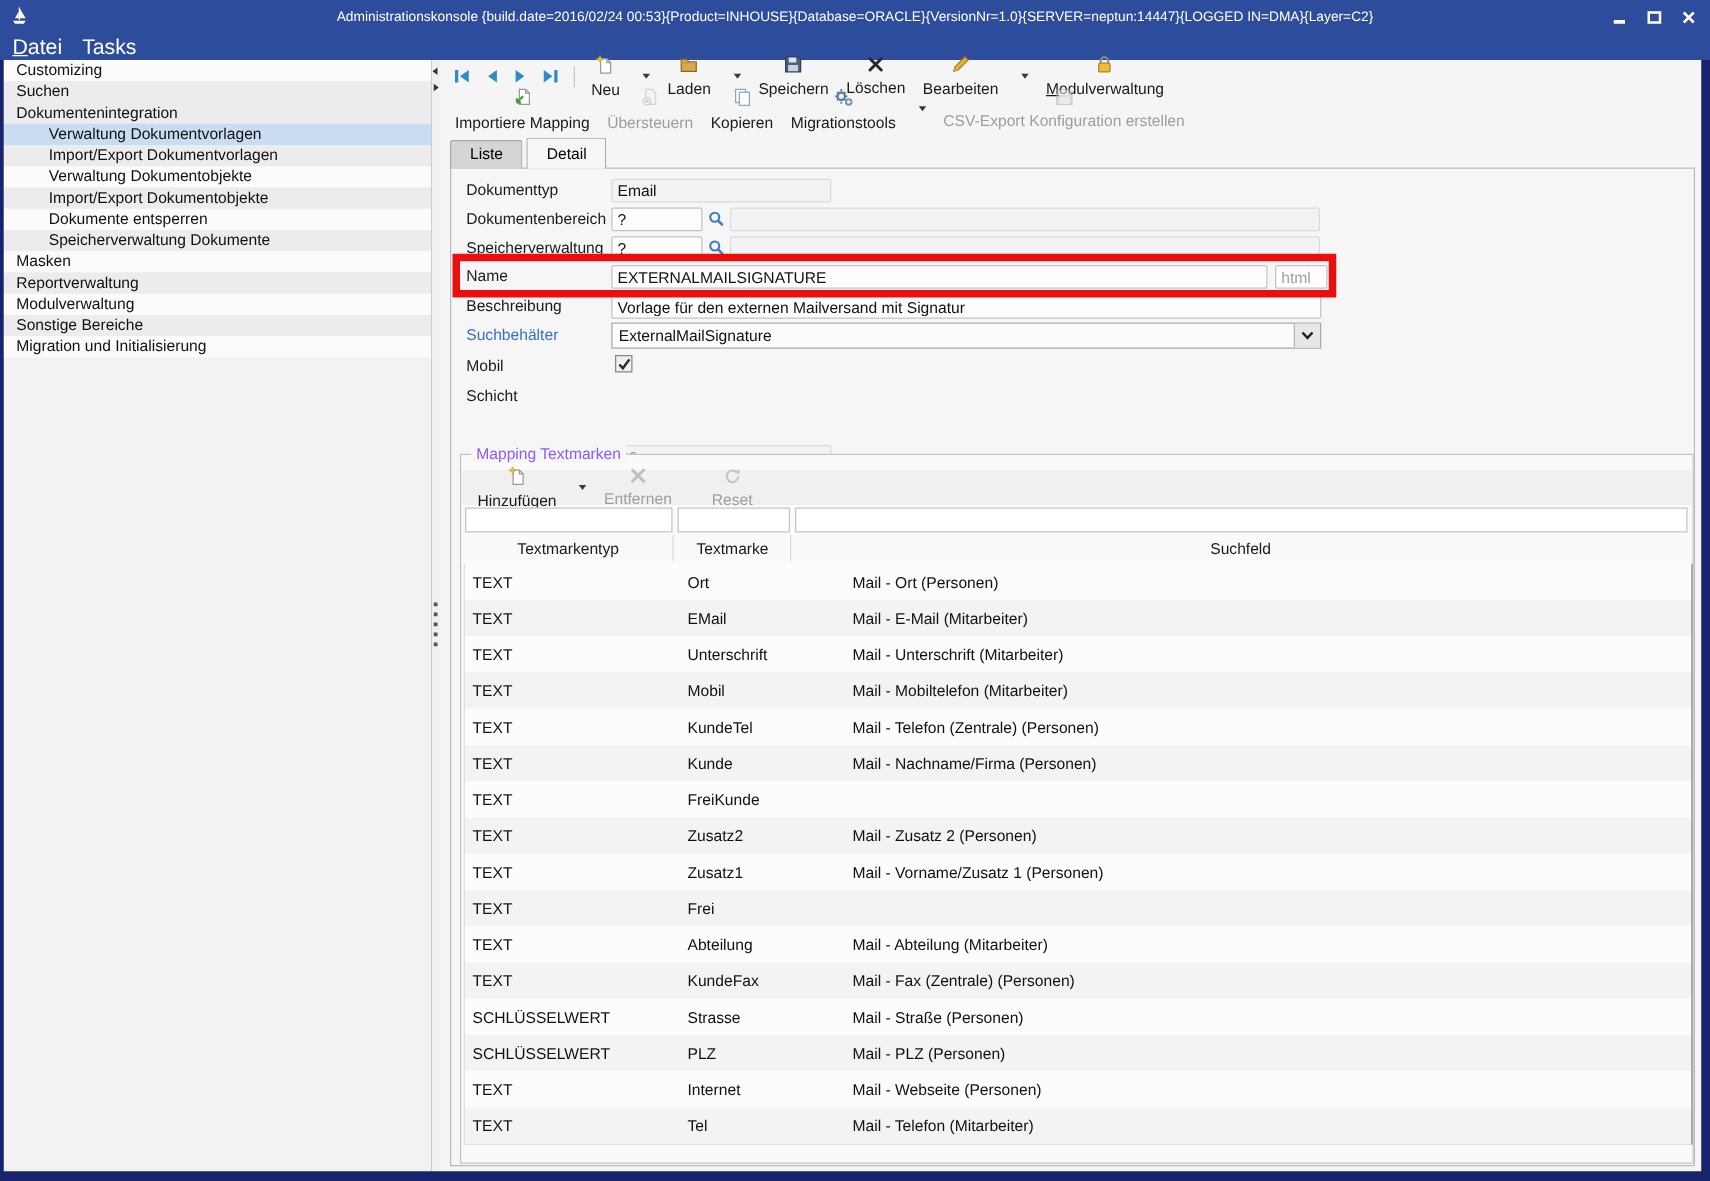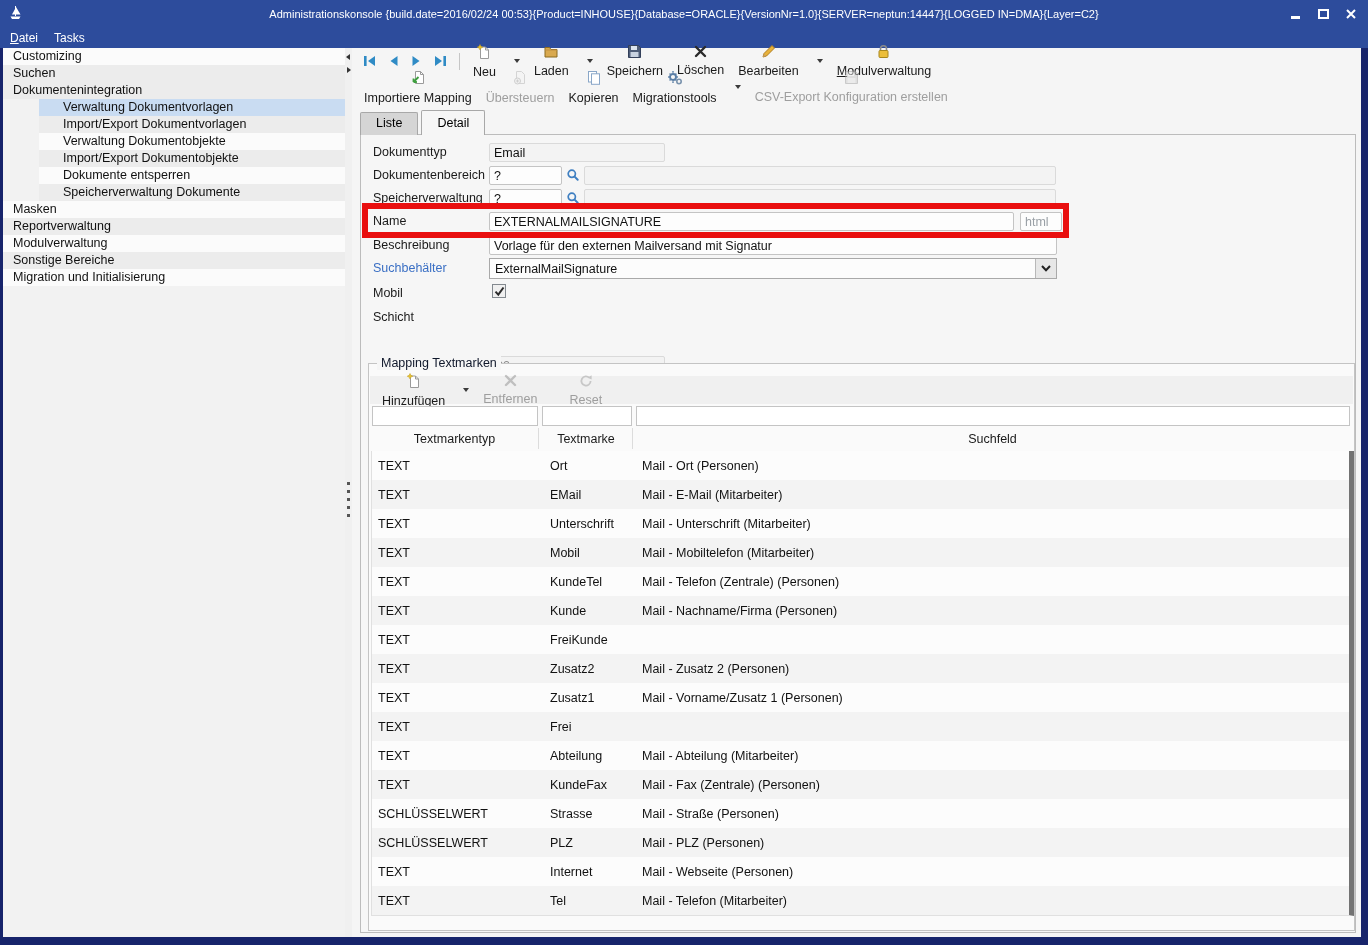--- a/index.html
+++ b/index.html
@@ -11,28 +11,28 @@
   .titlebar { position:absolute; left:0; top:0; width:100%; height:28px; background:#2d4c9c; display:flex; align-items:center; }
   .app-icon { position:absolute; left:9px; top:5px; }
   .title-text { position:absolute; left:0; right:0; text-align:center; color:#fff; font-size:11px; white-space:nowrap; }
   .win-controls { position:absolute; right:10px; top:0; height:28px; display:flex; align-items:center; gap:14px; }
   .wc { width:14px; height:14px; display:flex; align-items:center; justify-content:center; cursor:default; }
   .wc-min-bar { width:9px; height:3px; background:#fff; margin-top:7px; }
   .wc-max-box { width:11px; height:10px; border:2px solid #fff; }
 
   
   .menubar { position:absolute; left:0; top:28px; width:100%; height:20px; background:#2d4c9c; display:flex; align-items:center; gap:16px; padding-left:10px; }
-  .menu-item { color:#fff; font-size:12px; display:inline-block; }
+  .menu-item { color:#fff; font-size:17px; display:inline-block; }
   .menu-item.accel::first-letter { text-decoration:underline; }
 
   
   .sidebar { position:absolute; left:3px; top:48px; width:342px; height:889px; background:#f2f2f2; overflow:hidden; }
   .side-row { height:17px; line-height:17px; font-size:12.5px; color:#111; background:#fbfbfb; padding-left:10px; white-space:nowrap; cursor:default; }
   .side-row.alt { background:#ececec; }
-  .side-row.indent { padding-left:24px;margin-left:36px; }
+  .side-row.indent { padding-left:36px; }
   .side-row.selected { background:#c9dcf2; }
 
   
   .splitter { position:absolute; left:345px; top:48px; width:7px; height:889px; background:#f0f0f0; }
   .split-arrow-left { position:absolute; left:1px; top:6px; width:0; height:0; border-top:3px solid transparent; border-bottom:3px solid transparent; border-right:4px solid #333; }
   .split-arrow-right { position:absolute; left:2px; top:19px; width:0; height:0; border-top:3px solid transparent; border-bottom:3px solid transparent; border-left:4px solid #333; }
   .splitter-dots { position:absolute; left:2px; top:434px; }
   .splitter-dots span { display:block; width:3px; height:3px; background:#555; margin-bottom:5px; }
 
   
@@ -63,30 +63,30 @@
   .combo { position:absolute; height:21px; border:1px solid #a9a9a9; background:#fcfcfc; display:flex; align-items:center; }
   .combo-text { flex:1; padding:0 5px; color:#111; }
   .combo-btn { width:21px; height:100%; background:#e7e7e7; border-left:1px solid #b8b8b8; display:flex; align-items:center; justify-content:center; }
   .checkbox { position:absolute; width:14px; height:14px; background:#f0f0f0; border:1px solid #83898f; display:flex; align-items:center; justify-content:center; }
 
   
   .annotation { position:absolute; left:362px; top:203px; width:707px; height:35px; border:6px solid #e90f0f; z-index:20; pointer-events:none; }
 
   
   .group { position:absolute; left:7px; top:228px; width:987px; height:568px; border:1px solid #c4c4c4; background:#fafafa; }
-  .group-title { position:absolute; left:8px; top:-8px; background:#f6f6f6; padding:0 4px; font-size:12.5px; color:#0f172a; }
+  .group-title { position:absolute; left:8px; top:-8px; background:#f6f6f6; padding:0 4px; font-size:12.5px; color:#8b5cf6; }
   .map-toolbar { position:absolute; left:1px; right:1px; top:12px; height:28px; background:#f0f0f0; display:flex; align-items:center; padding-left:5px; }
   .flt { position:absolute; top:42px; height:20px; border:1px solid #c4c4c4; background:#fff; font-family:"Liberation Sans",sans-serif; font-size:12.5px; padding:0 4px; }
   .hdr { position:absolute; top:64px; height:21px; display:flex; align-items:center; justify-content:center; font-size:12.5px; color:#1a1a1a; border-right:1px solid #dcdcdc; }
-  .rows { position:absolute; left:2px; top:87px; width:983px; border-left:1px solid #e0e0e0; border-right:5px solid #737373; border-bottom:1px solid #e0e0e0; }
+  .rows { position:absolute; left:2px; top:87px; width:983px; border-left:1px solid #e0e0e0; border-right:1px solid #737373; border-bottom:1px solid #e0e0e0; }
   .trow { height:29px; display:flex; align-items:center; background:#fcfcfc; font-size:12.5px; color:#111; }
   .trow.alt { background:#f3f3f3; }
   .tc1 { width:172px; padding-left:6px; }
   .tc2 { width:92px; padding-left:6px; }
-  .tc3 { flex:1; padding-left:6px; white-space:nowrap; overflow:hidden; }
+  .tc3 { flex:1; padding-left:6px; white-space:nowrap; overflow:hidden;margin-left:40px; }
 </style>
 </head>
 <body>
 
 <div id="app">
 
   <div class="titlebar">
     <span class="app-icon">
       <svg width="13" height="16" viewBox="0 0 13 16">
         <path d="M6.5 1v10" stroke="#fff" stroke-width="1"></path>

